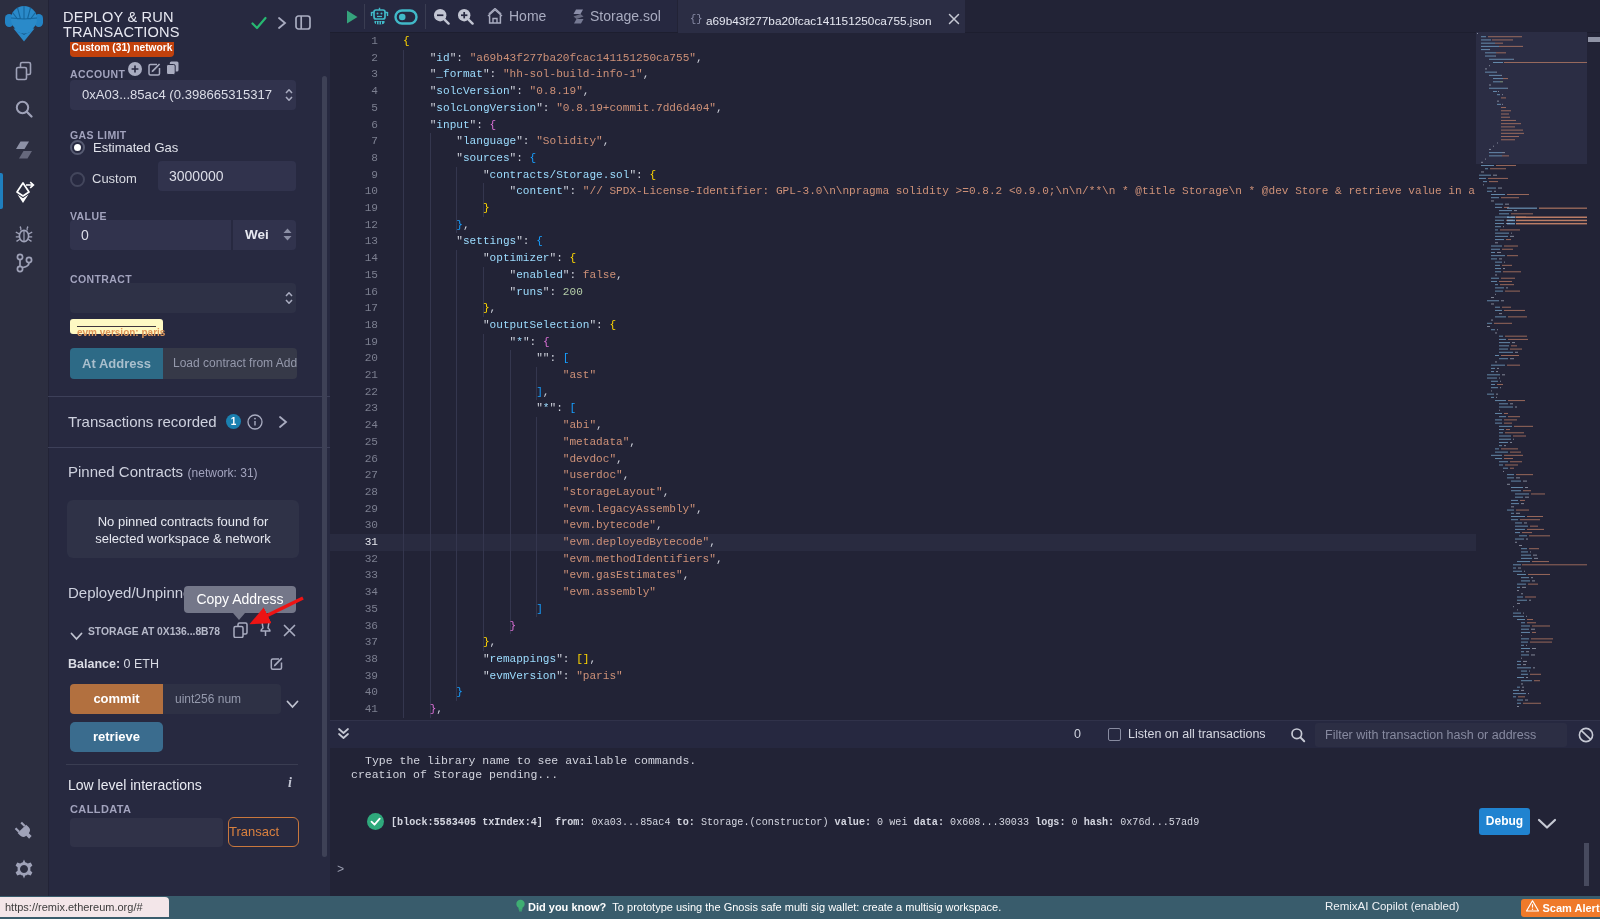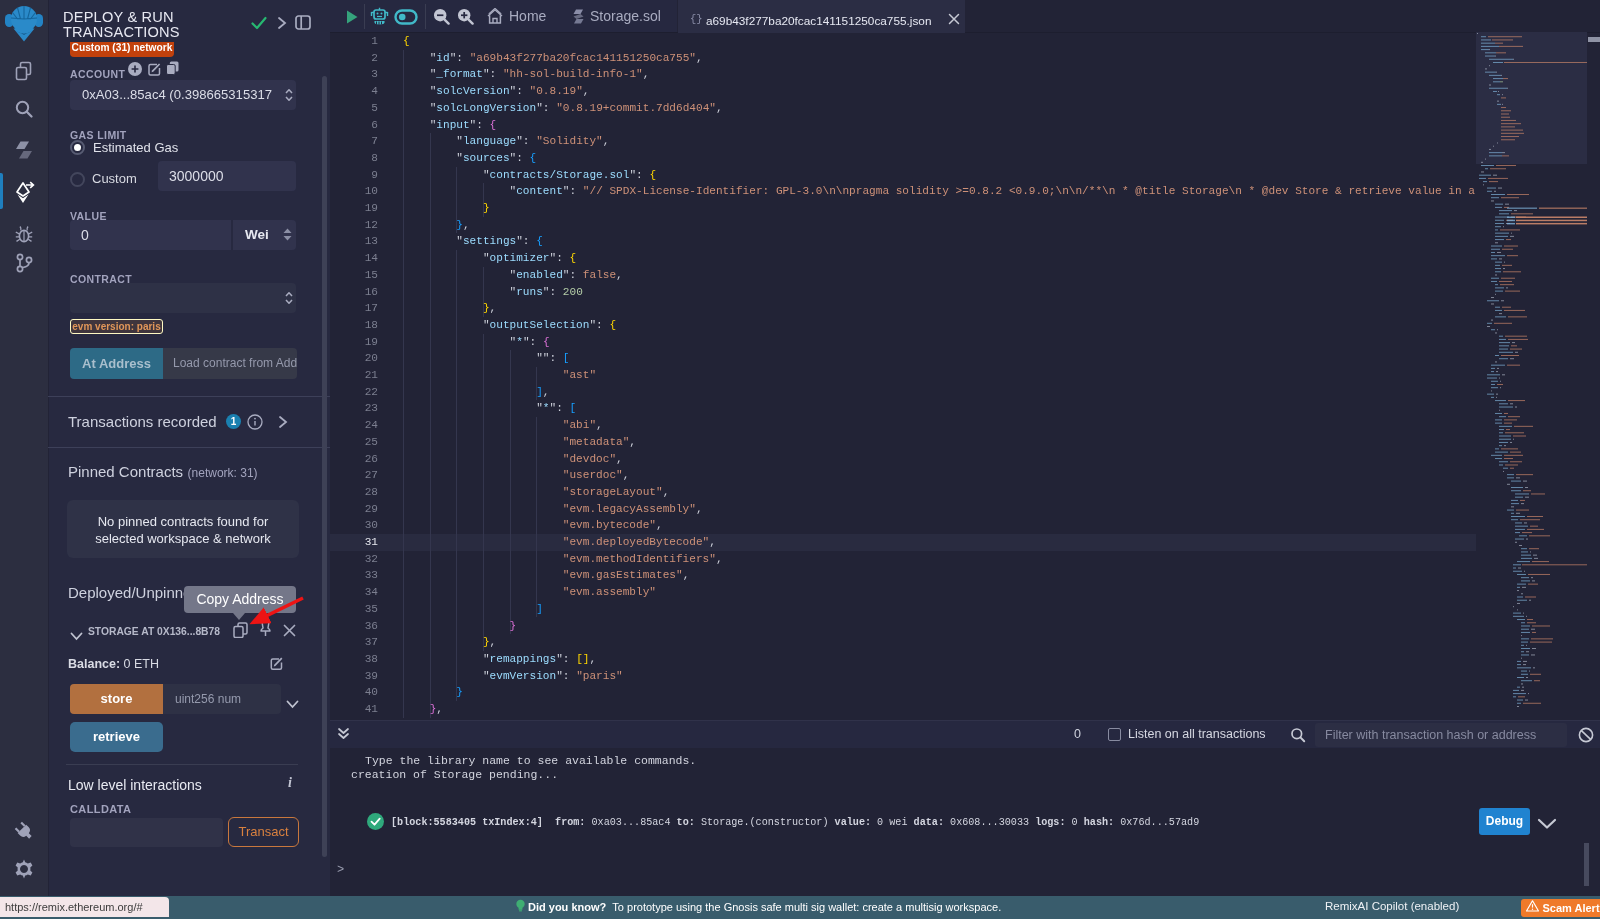--- a/index.html
+++ b/index.html
@@ -669,21 +669,21 @@
 <div style="position:absolute;left:234px;top:187px"><svg width="11" height="15" viewBox="0 0 11 15" style="" xmlns="http://www.w3.org/2000/svg">
         <path d="M1.5 6 L5.5 1.5 L9.5 6 Z" fill="#8b8fa5"></path>
         <path d="M1.5 9 L5.5 13.5 L9.5 9 Z" fill="#8b8fa5"></path>
       </svg></div>
 <div style="position:absolute;left:22px;top:229px"><span class="lbl">CONTRACT</span></div>
 <div style="position:absolute;left:22px;top:243px;width:226px;height:30px;background:#2e3146;border-radius:4px"></div>
 <div style="position:absolute;left:236px;top:250px"><svg width="10" height="16" viewBox="0 0 10 16" style="" xmlns="http://www.w3.org/2000/svg">
         <path d="M2 6 L5 2.8 L8 6" fill="none" stroke="#a9acc0" stroke-width="1.5" stroke-linejoin="round"></path>
         <path d="M2 10 L5 13.2 L8 10" fill="none" stroke="#a9acc0" stroke-width="1.5" stroke-linejoin="round"></path>
       </svg></div>
-<div style="position:absolute;left:22px;top:279px;width:93px;height:15px;background:rgba(176,110,51,0.18);border:1px solid #fef9c3;border-radius:3px;color:#e09659;font-size:10px;font-weight:bold;text-align:center;line-height:13px;white-space:nowrap">evm version: paris</div>
+<div style="position:absolute;left:22px;top:279px;width:93px;height:15px;background:rgba(176,110,51,0.18);border:7px solid #fef9c3;border-radius:3px;color:#e09659;font-size:10px;font-weight:bold;text-align:center;line-height:13px;white-space:nowrap">evm version: paris</div>
 <div style="position:absolute;left:22px;top:308px;width:93px;height:31px;background:#2d6a86;border-radius:4px 0 0 4px;color:#a9bfcd;font-size:13px;font-weight:bold;text-align:center;line-height:31px">At Address</div>
 <div style="position:absolute;left:115px;top:308px;width:134px;height:31px;background:#363948;border-radius:0 4px 4px 0;color:#9599ac;font-size:12px;line-height:31px;padding-left:10px;overflow:hidden;white-space:nowrap">Load contract from Addre</div>
 <div style="position:absolute;left:0;top:356px;width:282px;height:1px;background:#3d4059"></div>
 <div style="position:absolute;left:20px;top:373px"><span class="sect">Transactions recorded</span></div>
 <div style="position:absolute;left:178px;top:374px;width:15px;height:15px;background:#1a80b0;border-radius:50%;color:#fff;font-size:10px;font-weight:bold;text-align:center;line-height:15px">1</div>
 <div style="position:absolute;left:199px;top:374px"><svg width="16" height="16" viewBox="0 0 16 16" style="" xmlns="http://www.w3.org/2000/svg">
         <circle cx="8" cy="8" r="7" fill="none" stroke="#a9acc0" stroke-width="1.3"></circle>
         <circle cx="8" cy="4.6" r="0.9" fill="#a9acc0"></circle>
         <path d="M8 7 L8 11.5" stroke="#a9acc0" stroke-width="1.4"></path>
       </svg></div>
@@ -707,32 +707,32 @@
         <line x1="6.5" y1="10" x2="6.5" y2="15" stroke="#a9acc0" stroke-width="1.5"></line>
       </svg></div>
 <div style="position:absolute;left:235px;top:583px"><svg width="13" height="13" viewBox="0 0 13 13" style="" xmlns="http://www.w3.org/2000/svg">
         <path d="M1.5 1.5 L11.5 11.5 M11.5 1.5 L1.5 11.5" stroke="#a9acc0" stroke-width="1.7" stroke-linecap="round"></path>
       </svg></div>
 <div style="position:absolute;left:20px;top:617px;font-size:12.5px;color:#d9dbe4"><b>Balance:</b> 0 ETH</div>
 <div style="position:absolute;left:221px;top:616px"><svg width="15" height="15" viewBox="0 0 15 15" style="" xmlns="http://www.w3.org/2000/svg">
         <path d="M10 3 L3.8 3 Q2.3 3 2.3 4.5 L2.3 11.7 Q2.3 13.2 3.8 13.2 L11 13.2 Q12.5 13.2 12.5 11.7 L12.5 6.5" fill="none" stroke="#a9acc0" stroke-width="1.5"></path>
         <path d="M6.4 10 L13.4 2.8 L12.2 1.6 L5.2 8.8 L4.8 10.4 Z" fill="#a9acc0"></path>
       </svg></div>
-<div style="position:absolute;left:22px;top:644px;width:93px;height:30px;background:#b2703f;border-radius:4px 0 0 4px;color:#fff;font-size:13px;font-weight:bold;text-align:center;line-height:30px">store</div>
+<div style="position:absolute;left:22px;top:644px;width:93px;height:30px;background:#b2703f;border-radius:4px 0 0 4px;color:#fff;font-size:13px;font-weight:bold;text-align:center;line-height:30px">commit</div>
 <div style="position:absolute;left:115px;top:644px;width:118px;height:30px;background:#2e3145;border-radius:0 4px 4px 0;color:#959aad;font-size:12px;line-height:30px;padding-left:12px">uint256 num</div>
 <div style="position:absolute;left:238px;top:655px"><svg width="13" height="9" viewBox="0 0 13 9" style="" xmlns="http://www.w3.org/2000/svg">
         <path d="M1.5 1.5 L6.5 7 L11.5 1.5" fill="none" stroke="#c0c3d0" stroke-width="1.8" stroke-linecap="round"></path>
       </svg></div>
 <div style="position:absolute;left:22px;top:682px;width:93px;height:30px;background:#3a6c8e;border-radius:5px;color:#fff;font-size:13px;font-weight:bold;text-align:center;line-height:30px">retrieve</div>
 <div style="position:absolute;left:18px;top:724px;width:232px;height:1px;background:#3a3d52"></div>
 <div style="position:absolute;left:20px;top:737px;font-size:14px;color:#e8eaf2">Low level interactions</div>
 <div style="position:absolute;left:240px;top:735px;font-size:14px;font-weight:bold;color:#c3c6d4;font-style:italic;font-family:Liberation Serif,serif">i</div>
 <div style="position:absolute;left:22px;top:759px"><span class="lbl" style="font-size:11px">CALLDATA</span></div>
 <div style="position:absolute;left:22px;top:778px;width:153px;height:29px;background:#303248;border-radius:4px"></div>
-<div style="position:absolute;left:180px;top:777px;width:71px;height:30px;border:1.5px solid #c9783d;border-radius:6px;color:#d9813f;font-size:13px;text-align:center;line-height:27px">Transact</div>
+<div style="position:absolute;left:180px;top:777px;width:71px;height:30px;border:1.5px solid #c9783d;border-radius:6px;color:#d9813f;font-size:13px;line-height:27px">Transact</div>
 </div>
 <div style="position:absolute;left:322px;top:76px;width:5px;height:781px;background:#3e4156;border-radius:3px"></div>
 <div style="position:absolute;left:184px;top:586px;width:112px;height:27px;background:#747789;border-radius:4px;color:#fff;font-size:14px;text-align:center;line-height:27px">Copy Address</div>
 <div style="position:absolute;left:233px;top:613px;width:0;height:0;border-left:6px solid transparent;border-right:6px solid transparent;border-top:7px solid #747789"></div>
 <svg width="80" height="50" style="position:absolute;left:230px;top:588px" xmlns="http://www.w3.org/2000/svg">
     <defs>
       <marker id="ah" markerWidth="7" markerHeight="7" refX="4.5" refY="2.6" orient="auto">
         <path d="M0 0 L6 2.6 L0 5.2 Z" fill="#ee1414"></path>
       </marker>
     </defs>

